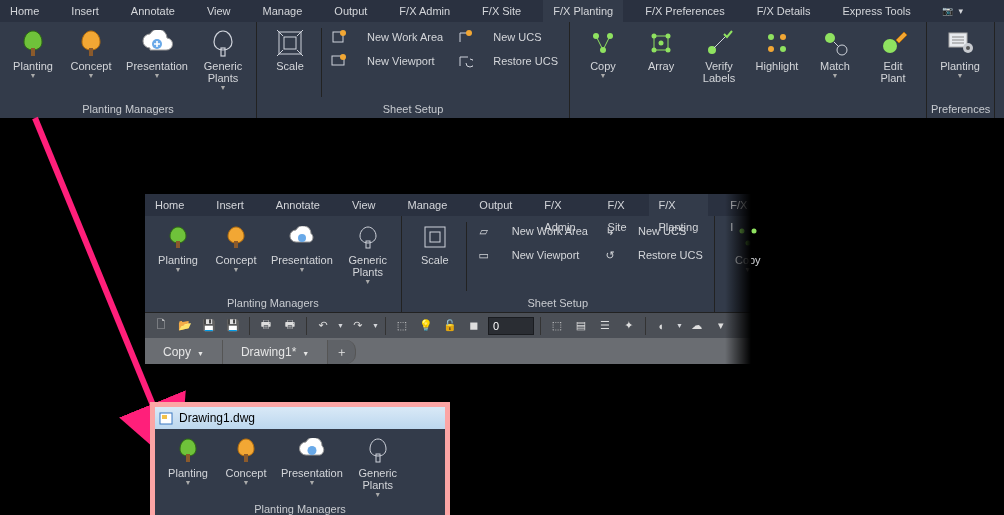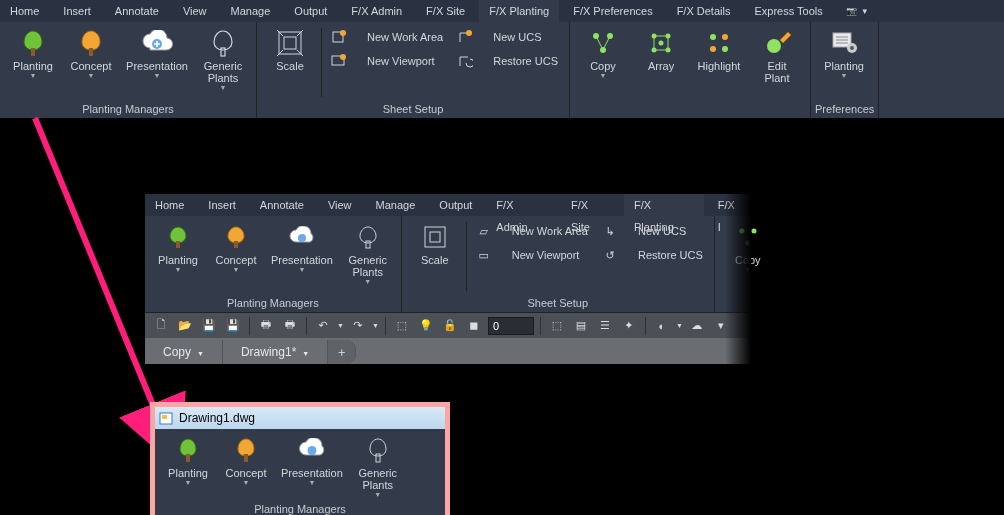--- a/index.html
+++ b/index.html
@@ -1,18 +1,18 @@
 <!DOCTYPE html>
 <html><head>
 <meta charset="utf-8">
 <style>
   * { box-sizing: border-box; margin: 0; padding: 0; font-family: "Segoe UI", Arial, sans-serif; }
   body { background: #000; width: 1004px; height: 515px; position: relative; overflow: hidden; color: #d4d6da; font-size: 11px; }
   .ribbon { background: #333b4a; display: flex; flex-direction: column; }
-  .tabs { background: #2a3140; display: flex; align-items: center; height: 22px; gap: 4px; }
+  .tabs { background: #2a3140; display: flex; align-items: center; height: 22px; gap: 12px; }
   .tab { padding: 0 10px; height: 22px; line-height: 22px; cursor: default; color: #d4d6da; }
   .tab.active { background: #333b4a; }
   .tab.white-cam { font-size: 9px; letter-spacing: 1px; }
   .panels { display: flex; height: 96px; }
   .panel { border-right: 1px solid #222; display: flex; flex-direction: column; padding: 2px 4px 0 4px; }
   .panel-body { flex: 1; display: flex; align-items: flex-start; }
   .panel-name { text-align: center; font-size: 11px; color: #c8cbd0; padding: 2px 0 3px 0; }
   .big-btn { display: flex; flex-direction: column; align-items: center; justify-content: flex-start; padding: 2px 6px; min-width: 58px; text-align: center; }
   .big-btn .icon-wrap { height: 34px; display: flex; align-items: center; justify-content: center; }
   .big-btn .lbl { font-size: 11px; line-height: 12px; }
@@ -192,27 +192,49 @@
                   <circle cx="15" cy="15" r="2.5"></circle>
                 </g>
                 <path d="M8 8h14M8 22h14M8 8v14M22 8v14" stroke="#8fe260"></path>
               </svg>
             </div>
           <div class="lbl">Array</div>
         </div>
         <div class="big-btn">
           <div class="icon-wrap">
               <svg width="30" height="30">
+                <circle cx="8" cy="22" r="4" fill="#8fe260"></circle>
+                <path d="M10 20l12-12" stroke="#cfd3db"></path>
+                <path d="M20 6l3 3 5-6" stroke="#8fe260" stroke-width="2" fill="none"></path>
+              </svg>
+            </div>
+          <div class="lbl" style="white-space:pre">Verify
+Labels</div>
+        </div>
+        <div class="big-btn">
+          <div class="icon-wrap">
+              <svg width="30" height="30">
                 <circle cx="9" cy="9" r="3" fill="#8fe260"></circle>
                 <circle cx="21" cy="9" r="3" fill="#f2a734"></circle>
                 <circle cx="9" cy="21" r="3" fill="#f2a734"></circle>
                 <circle cx="21" cy="21" r="3" fill="#8fe260"></circle>
               </svg>
             </div>
           <div class="lbl">Highlight</div>
+        </div>
+        <div class="big-btn">
+          <div class="icon-wrap">
+              <svg width="30" height="30">
+                <circle cx="10" cy="10" r="5" fill="#8fe260"></circle>
+                <circle cx="22" cy="22" r="5" fill="none" stroke="#cfd3db"></circle>
+                <path d="M14 14l5 5" stroke="#cfd3db"></path>
+              </svg>
+            </div>
+          <div class="lbl">Match</div>
+          <div class="caret">▼</div>
         </div>
         <div class="big-btn">
           <div class="icon-wrap">
               <svg width="30" height="30">
                 <circle cx="12" cy="18" r="7" fill="#8fe260"></circle>
                 <path d="M18 12l8-8 3 3-8 8z" fill="#f2a734" stroke="#b36c0b"></path>
               </svg>
             </div>
           <div class="lbl" style="white-space:pre">Edit
 Plant</div>

